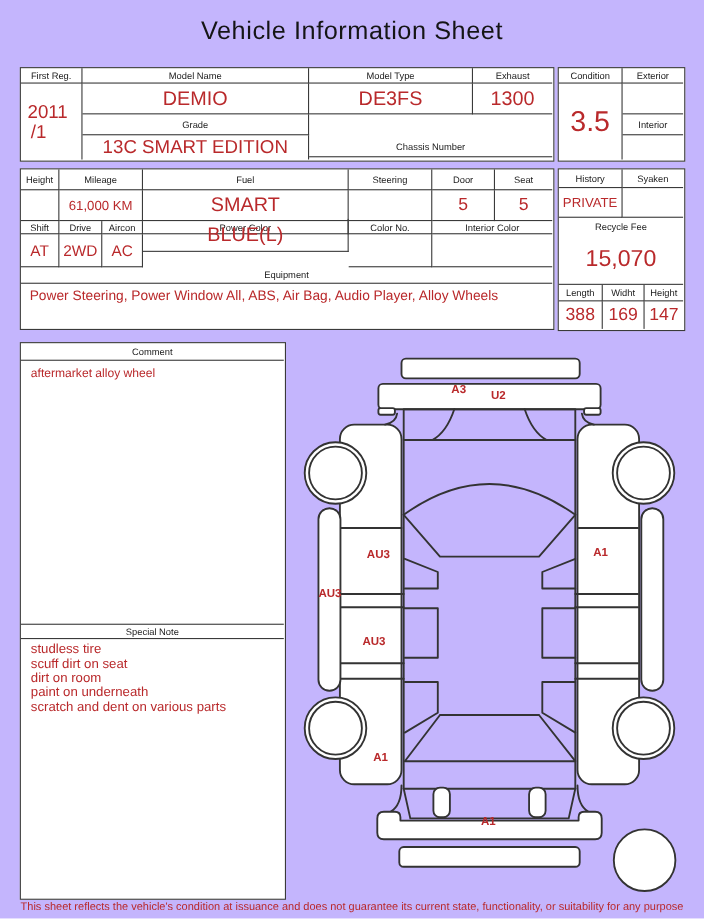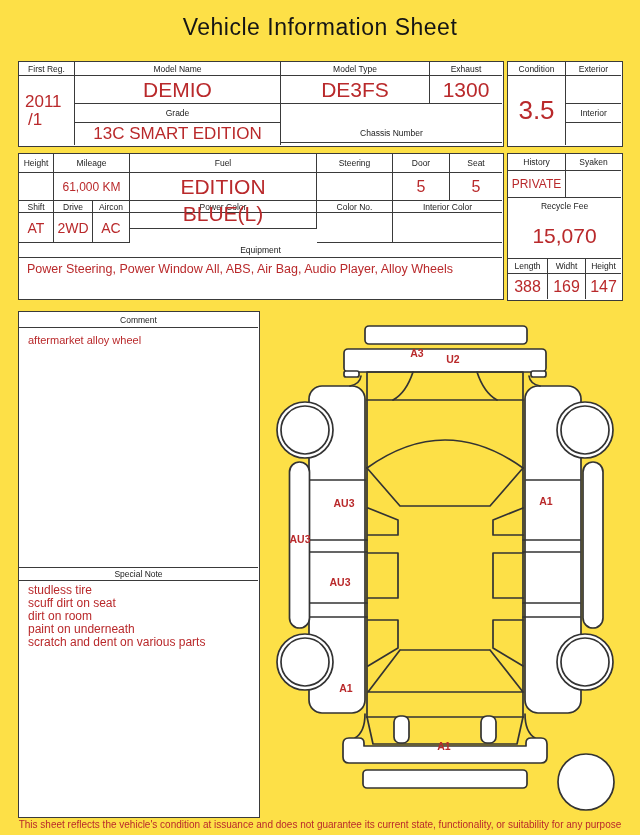--- a/index.html
+++ b/index.html
@@ -1,26 +1,26 @@
 <!DOCTYPE html>
 <html><head>
 <meta charset="utf-8">
 <style>
   :root{ --red:#b9292b; --line:#3a3a3a; }
   html,body{margin:0;padding:0;background:#fff;}
   body{width:640px;height:835px;font-family:"Liberation Sans",sans-serif;}
-  .sheet{position:relative;width:640px;height:835px;background:#fde047;color:#1d1d1d;overflow:hidden;}
+  .sheet{position:relative;width:640px;height:835px;background:#c4b5fd;color:#1d1d1d;overflow:hidden;}
   .title{position:absolute;top:14px;left:0;width:640px;text-align:center;font-size:23px;color:#151515;letter-spacing:.5px;}
   .box{position:absolute;border:1.5px solid var(--line);box-sizing:border-box;background:#fff;}
   .cell{position:absolute;box-sizing:border-box;display:flex;align-items:center;justify-content:center;overflow:hidden;white-space:nowrap;}
   .bR{border-right:1px solid var(--line);} .bB{border-bottom:1px solid var(--line);} .bT{border-top:1px solid var(--line);}
   .hdr{font-size:8.5px;color:#1b1b1b;}
   .red{color:var(--red);}
   .v12{font-size:12px;} .v14{font-size:14px;} .v16{font-size:16px;} .v17{font-size:17px;}
-  .v19{font-size:21px;} .v21{font-size:21px;} .v26{font-size:26px;}
+  .v19{font-size:18px;} .v21{font-size:21px;} .v26{font-size:26px;}
   .topleft{justify-content:flex-start;align-items:flex-start;}
   .firstreg{flex-direction:column;align-items:flex-start;justify-content:center;padding-left:6px;line-height:1.05;}
   .equip{padding:4px 8px;font-size:12.5px;white-space:normal;line-height:1.25;}
   .note-lines{position:absolute;left:9px;top:272px;font-size:12px;line-height:12.9px;color:var(--red);}
   .comment-text{position:absolute;left:9px;top:22px;font-size:11px;color:var(--red);}
   .footer{position:absolute;top:819px;left:0;width:640px;text-align:center;font-size:10px;color:var(--red);}
   svg text{font-family:"Liberation Sans",sans-serif;font-size:10.5px;fill:var(--red);text-anchor:middle;font-weight:600;}
   .diagram{position:absolute;left:270px;top:310px;}
 </style>
 </head>
@@ -59,21 +59,21 @@
   <div class="box" style="left:18px;top:153px;width:486px;height:147px;">
     <div class="cell hdr bR bB" style="left:0;top:0;width:35px;height:19px;">Height</div>
     <div class="cell hdr bR bB" style="left:35px;top:0;width:76px;height:19px;">Mileage</div>
     <div class="cell hdr bR bB" style="left:111px;top:0;width:187px;height:19px;">Fuel</div>
     <div class="cell hdr bR bB" style="left:298px;top:0;width:76px;height:19px;">Steering</div>
     <div class="cell hdr bR bB" style="left:374px;top:0;width:57px;height:19px;">Door</div>
     <div class="cell hdr bB" style="left:431px;top:0;width:52px;height:19px;">Seat</div>
 
     <div class="cell red bR bB" style="left:0;top:19px;width:35px;height:28px;"></div>
     <div class="cell red v12 bR bB" style="left:35px;top:19px;width:76px;height:28px;">61,000 KM</div>
-    <div class="cell red v19 bR bB" style="left:111px;top:19px;width:187px;height:28px;">EDITION</div>
+    <div class="cell red v19 bR bB" style="left:111px;top:19px;width:187px;height:28px;">SMART</div>
     <div class="cell red bR bB" style="left:298px;top:19px;width:76px;height:28px;"></div>
     <div class="cell red v16 bR bB" style="left:374px;top:19px;width:57px;height:28px;">5</div>
     <div class="cell red v16 bB" style="left:431px;top:19px;width:52px;height:28px;">5</div>
 
     <div class="cell hdr bR bB" style="left:0;top:47px;width:35px;height:12px;">Shift</div>
     <div class="cell hdr bR bB" style="left:35px;top:47px;width:39px;height:12px;">Drive</div>
     <div class="cell hdr bR bB" style="left:74px;top:47px;width:37px;height:12px;">Aircon</div>
     <div class="cell hdr bR bB" style="left:111px;top:47px;width:187px;height:12px;">Power Color</div>
     <div class="cell hdr bR bB" style="left:298px;top:47px;width:76px;height:12px;">Color No.</div>
     <div class="cell hdr bB" style="left:374px;top:47px;width:109px;height:12px;">Interior Color</div>

